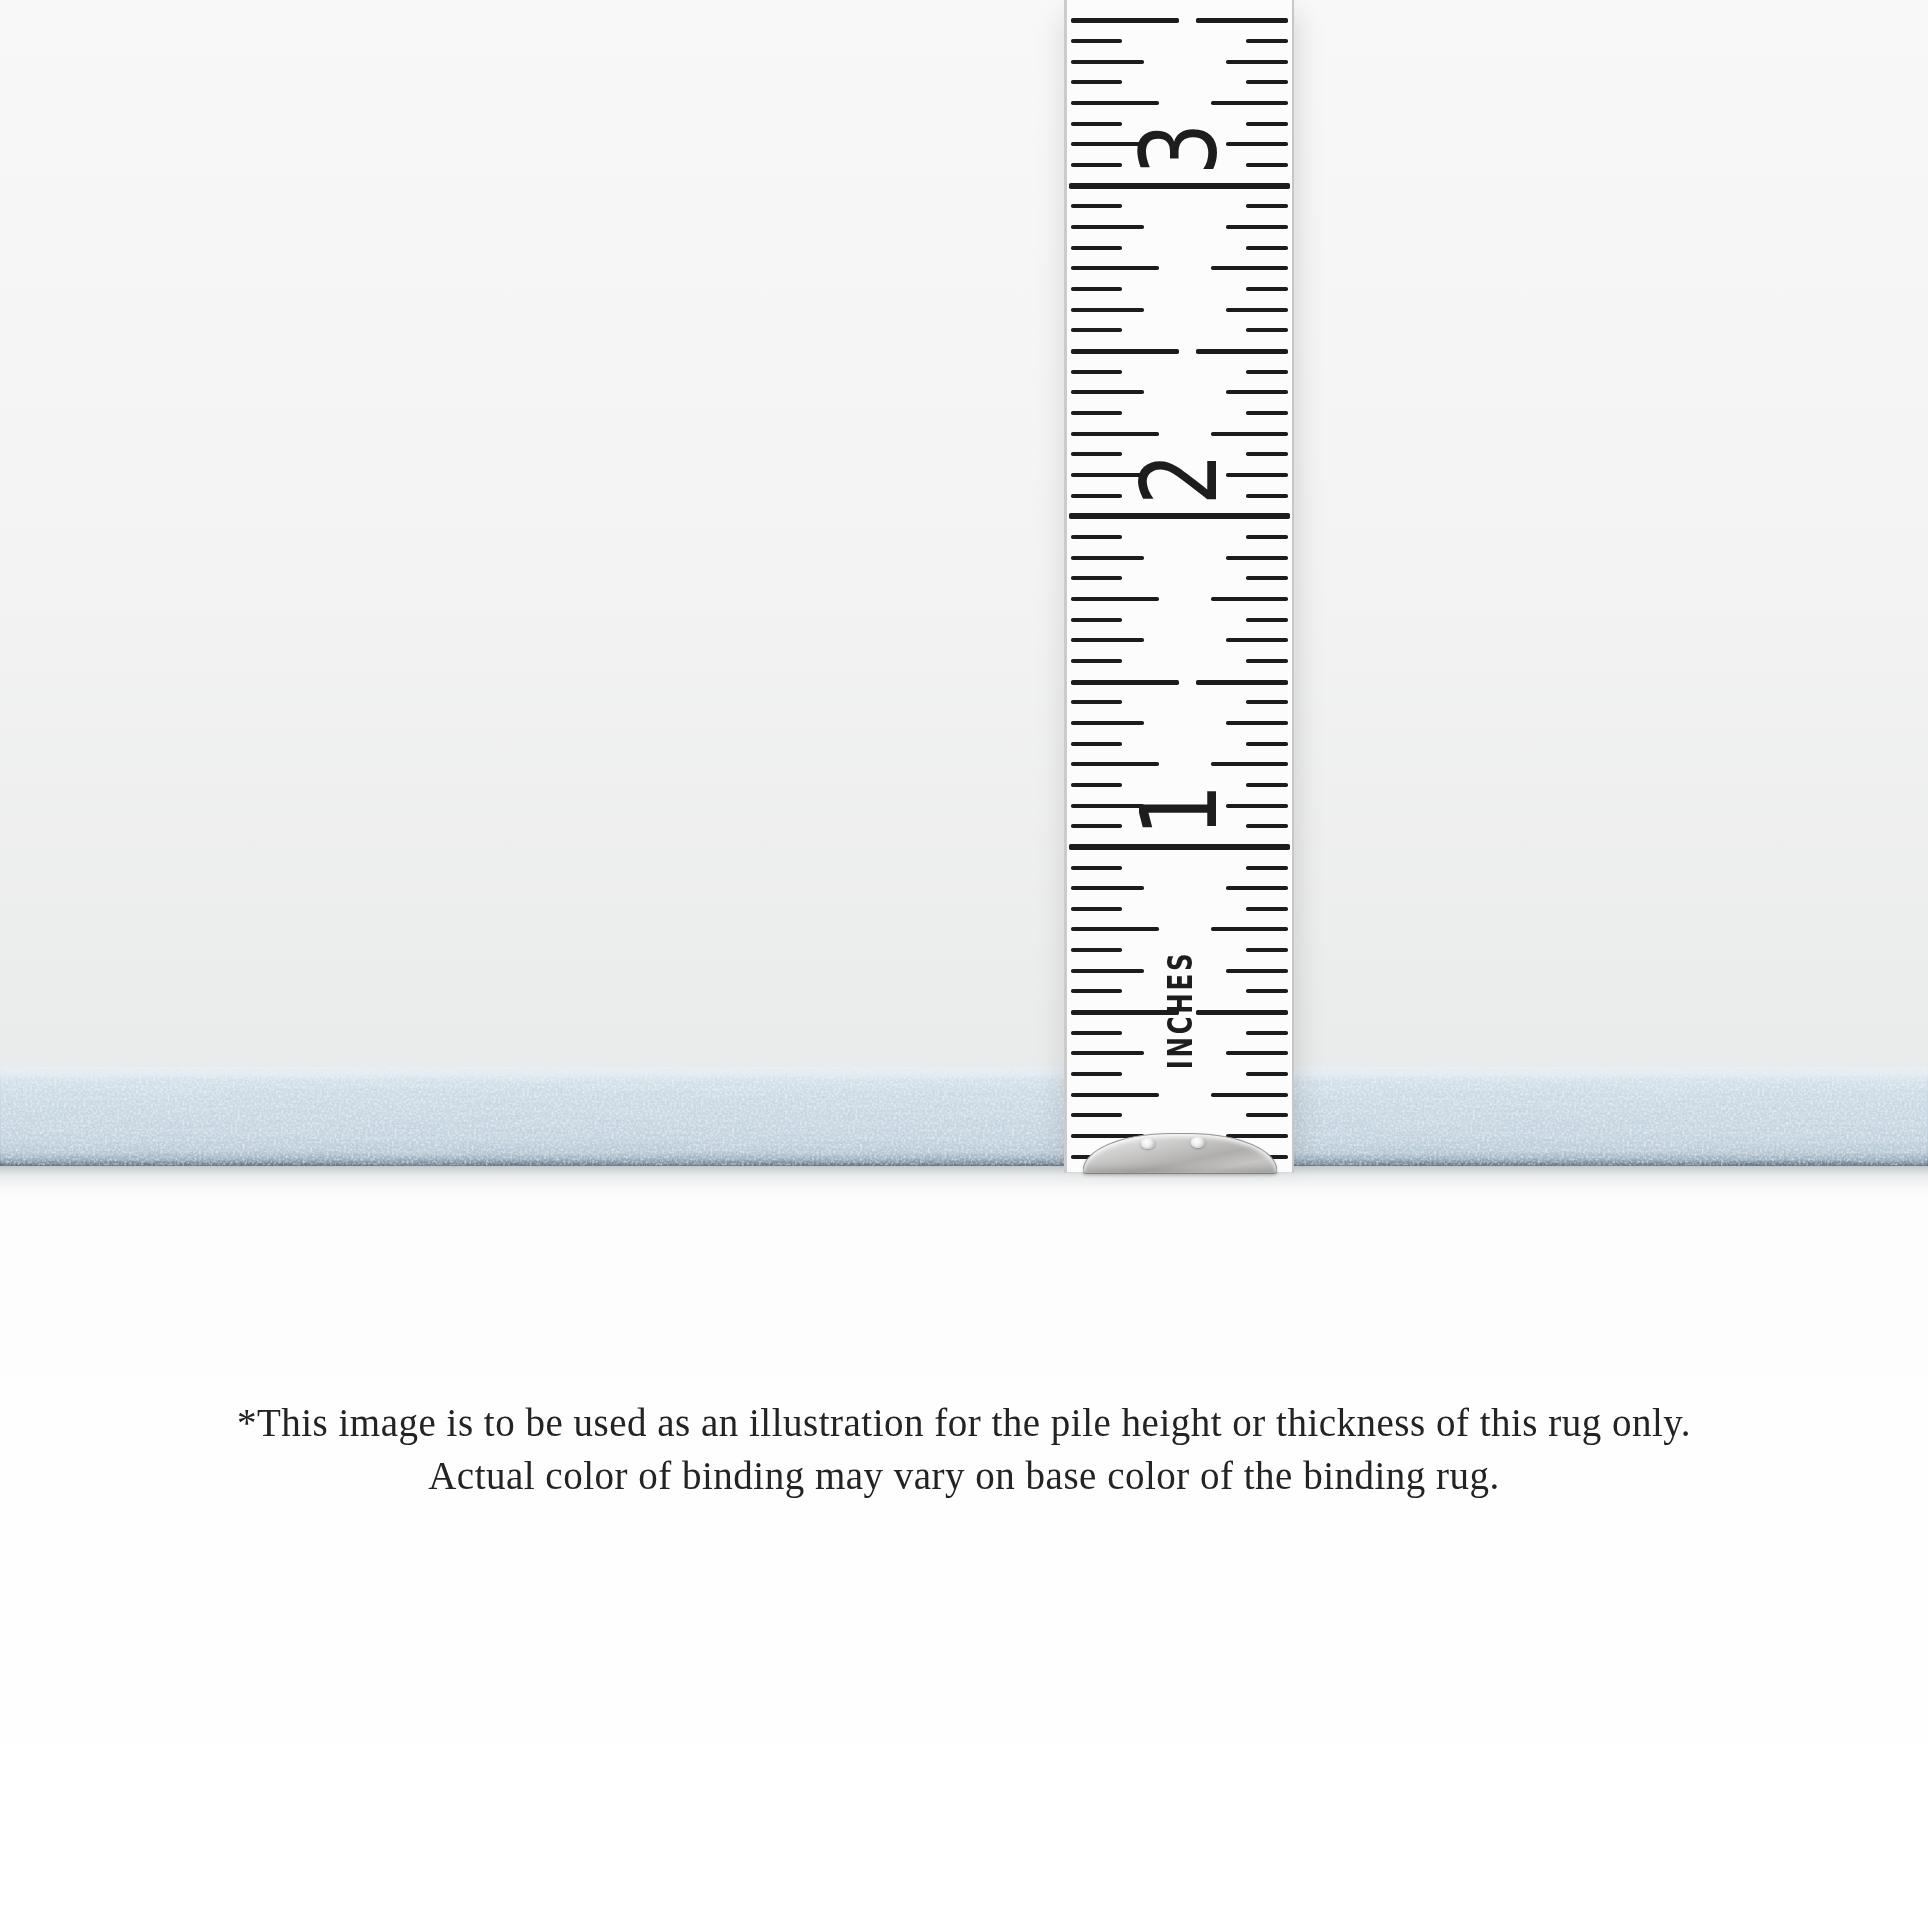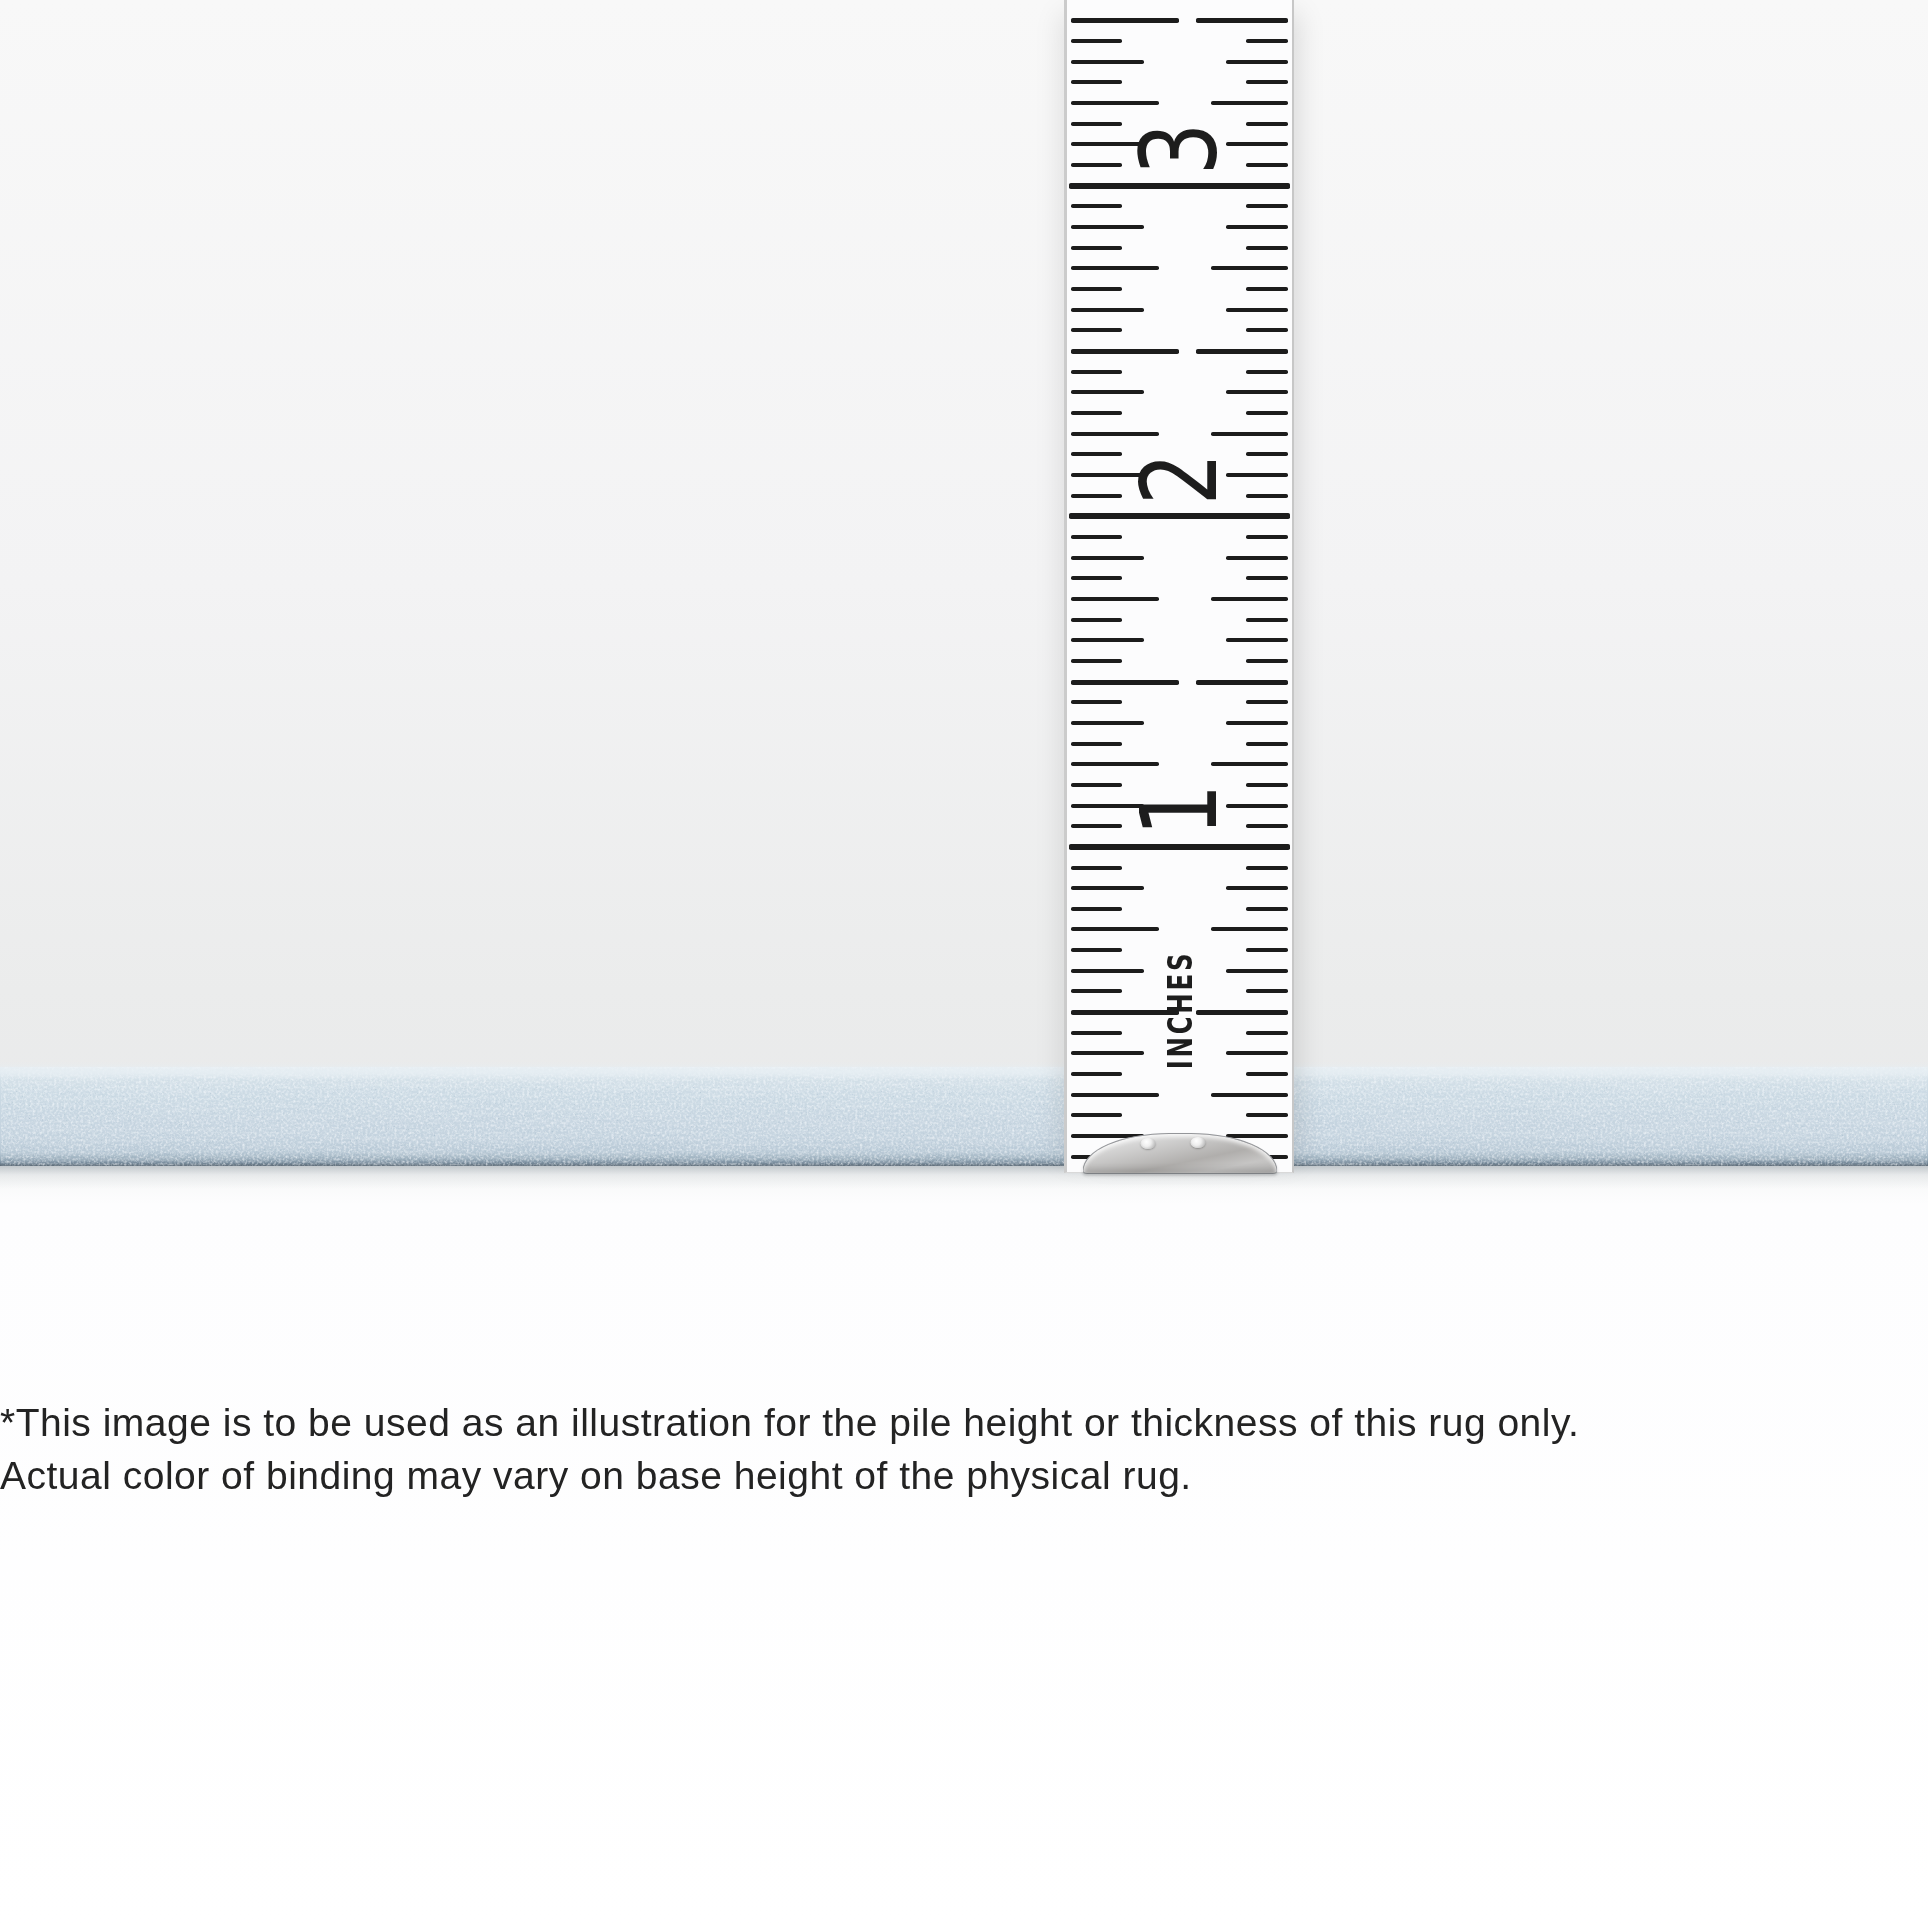--- a/index.html
+++ b/index.html
@@ -65,23 +65,23 @@
   }
   .rivet{
     position:absolute;width:15.6px;height:11px;border-radius:50%;
     background:radial-gradient(circle at 40% 35%,#ffffff 0%,#eeeeee 40%,#c4c4c4 72%,#969696 100%);
     box-shadow:0 0.9px 1.8px rgba(0,0,0,0.28);
   }
   .rivet.r1{left:57px;top:3.7px;}
   .rivet.r2{left:107px;top:2.8px;}
   
   .caption{
-    position:absolute;left:0;top:1396px;width:1928px;
+    position:absolute;left:0;top:1396px;width:1928px;text-align:center;
     color:#232323;font-size:39px;line-height:53px;font-weight:400;
-    font-family:Liberation Sans, sans-serif;letter-spacing:0.5px;
+    font-family:Liberation Serif, serif;letter-spacing:0.5px;
   }
 </style>
 </head>
 <body>
 
 <div id="scene">
 
   <div class="backdrop"></div>
   <div class="floor"></div>
 
@@ -228,17 +228,17 @@
       </div>
     <div class="inches">INCHES</div>
     <div class="clip">
       <div class="rivet r1"></div>
       <div class="rivet r2"></div>
     </div>
   </div>
 
   <div class="caption">
     <div>*This image is to be used as an illustration for the pile height or thickness of this rug only.</div>
-    <div>Actual color of binding may vary on base height of the physical rug.</div>
+    <div>Actual color of binding may vary on base color of the binding rug.</div>
   </div>
 
 </div>
 
 
 </body></html>

